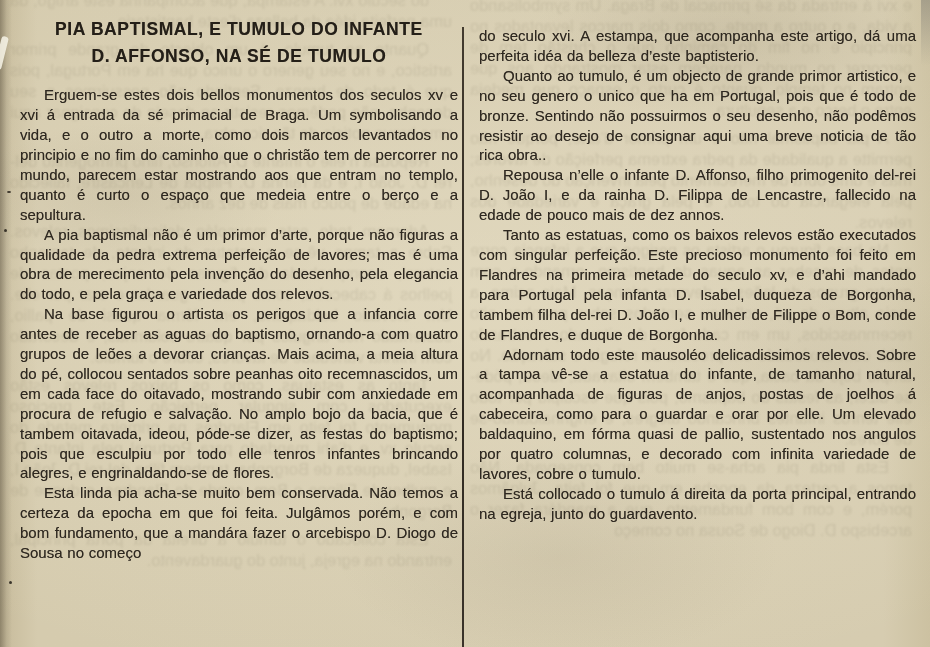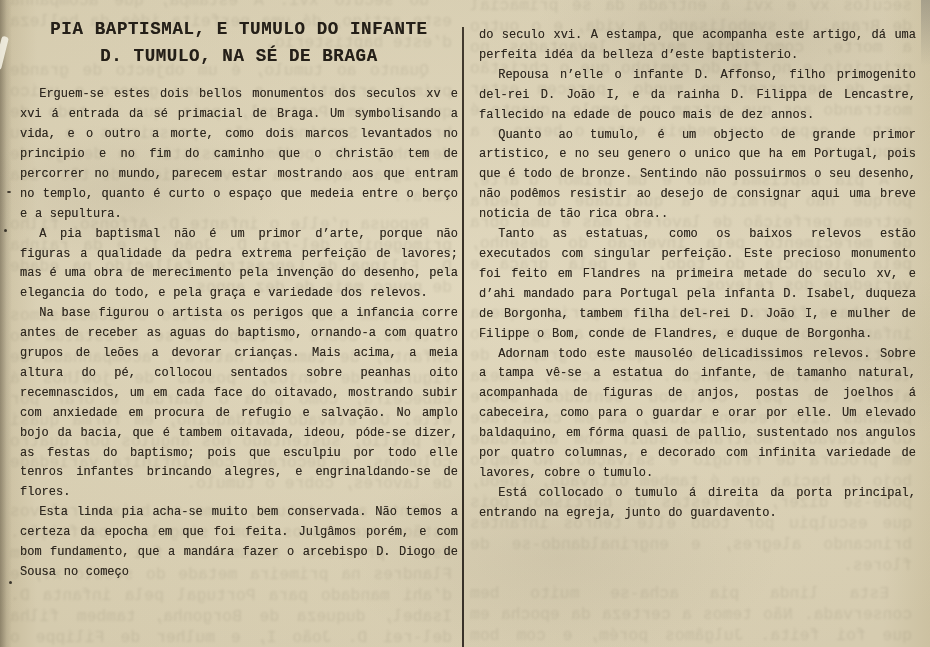--- a/index.html
+++ b/index.html
@@ -5,21 +5,21 @@
   html, body {
     margin: 0;
     padding: 0;
     background: #d3c8ab;
   }
   .page {
     position: relative;
     width: 930px;
     height: 647px;
     overflow: hidden;
-    font-family: Liberation Mono, monospace;
+    font-family: Liberation Sans, sans-serif;
     background:
       radial-gradient(120% 90% at 50% 45%, rgba(242,235,213,0.38), rgba(242,235,213,0) 70%),
       radial-gradient(30% 18% at 78% 6%, rgba(128,118,94,0.18), rgba(128,118,94,0) 70%),
       radial-gradient(24% 16% at 14% 30%, rgba(128,116,90,0.14), rgba(128,116,90,0) 70%),
       radial-gradient(34% 24% at 60% 86%, rgba(132,120,94,0.14), rgba(132,120,94,0) 70%),
       radial-gradient(26% 20% at 90% 55%, rgba(130,120,96,0.12), rgba(130,120,96,0) 70%),
       linear-gradient(90deg, #c6ba9a 0, #d5cbae 4%, #d6ccb0 95%, #ccc1a1 100%),
       #d3c8ab;
   }
   
@@ -56,21 +56,21 @@
     letter-spacing: 0.6px;
     line-height: 1.55;
     color: #241f18;
     text-shadow: 0 0 0.5px rgba(36,31,24,0.55);
   }
   .title .tl { display: block; }
 
   .body .para {
     margin: 0;
     text-align: justify;
-    font-size: 12px;
+    font-size: 15px;
     line-height: 19.9px;
     text-indent: 1.6em;
     word-spacing: 0.04em;
     text-shadow: 0 0 0.5px rgba(46,40,32,0.5);
   }
   .body .para.no-indent { text-indent: 0; }
 
   .divider {
     position: absolute;
     left: 462px;
@@ -120,37 +120,37 @@
   <div class="ghost ghost-right">
       <p>Erguem-se estes dois bellos monumentos dos seculos xv e xvi á entrada da sé primacial de Braga. Um symbolisando a vida, e o outro a morte, como dois marcos levantados no principio e no fim do caminho que o christão tem de percorrer no mundo, parecem estar mostrando aos que entram no templo, quanto é curto o espaço que medeia entre o berço e a sepultura.</p>
       <p>A pia baptismal não é um primor d’arte, porque não permitte a qualidade da pedra extrema perfeição de lavores; mas é uma obra de merecimento pela invenção do desenho, pela elegancia do todo, e pela graça e variedade dos relevos.</p>
       <p>Na base figurou o artista os perigos que a infancia corre antes de receber as aguas do baptismo, ornando-a com quatro grupos de leões a devorar crianças. Mais acima, a meia altura do pé, collocou sentados sobre peanhas oito recemnascidos, um em cada face do oitavado, mostrando subir com anxiedade em procura de refugio e salvação. No amplo bojo da bacia, que é tambem oitavada, ideou, póde-se dizer, as festas do baptismo; pois que esculpiu por todo elle tenros infantes brincando alegres, e engrinaldando-se de flores.</p>
       <p>Esta linda pia acha-se muito bem conservada. Não temos a certeza da epocha em que foi feita. Julgâmos porém, e com bom fundamento, que a mandára fazer o arcebispo D. Diogo de Sousa no começo</p>
     </div>
 
   <div class="col col-left">
     <h1 class="title">
       <span class="tl">PIA BAPTISMAL, E TUMULO DO INFANTE</span>
-      <span class="tl">D. TUMULO, NA SÉ DE BRAGA</span>
+      <span class="tl">D. AFFONSO, NA SÉ DE TUMULO</span>
     </h1>
     <div class="body">
         <p class="para">Erguem-se estes dois bellos monumentos dos seculos xv e xvi á entrada da sé primacial de Braga. Um symbolisando a vida, e o outro a morte, como dois marcos levantados no principio e no fim do caminho que o christão tem de percorrer no mundo, parecem estar mostrando aos que entram no templo, quanto é curto o espaço que medeia entre o berço e a sepultura.</p>
         <p class="para">A pia baptismal não é um primor d’arte, porque não figuras a qualidade da pedra extrema perfeição de lavores; mas é uma obra de merecimento pela invenção do desenho, pela elegancia do todo, e pela graça e variedade dos relevos.</p>
         <p class="para">Na base figurou o artista os perigos que a infancia corre antes de receber as aguas do baptismo, ornando-a com quatro grupos de leões a devorar crianças. Mais acima, a meia altura do pé, collocou sentados sobre peanhas oito recemnascidos, um em cada face do oitavado, mostrando subir com anxiedade em procura de refugio e salvação. No amplo bojo da bacia, que é tambem oitavada, ideou, póde-se dizer, as festas do baptismo; pois que esculpiu por todo elle tenros infantes brincando alegres, e engrinaldando-se de flores.</p>
         <p class="para">Esta linda pia acha-se muito bem conservada. Não temos a certeza da epocha em que foi feita. Julgâmos porém, e com bom fundamento, que a mandára fazer o arcebispo D. Diogo de Sousa no começo</p>
       </div>
   </div>
 
   <div class="divider"></div>
 
   <div class="col col-right">
     <div class="body">
         <p class="para no-indent">do seculo xvi. A estampa, que acompanha este artigo, dá uma perfeita idéa da belleza d’este baptisterio.</p>
+        <p class="para">Quanto ao tumulo, é um objecto de grande primor artistico, e no seu genero o unico que ha em Portugal, pois que é todo de bronze. Sentindo não possuirmos o seu desenho, não podêmos resistir ao desejo de consignar aqui uma breve noticia de tão rica obra..</p>
         <p class="para">Repousa n’elle o infante D. Affonso, filho primogenito del-rei D. João I, e da rainha D. Filippa de Lencastre, fallecido na edade de pouco mais de dez annos.</p>
-        <p class="para">Quanto ao tumulo, é um objecto de grande primor artistico, e no seu genero o unico que ha em Portugal, pois que é todo de bronze. Sentindo não possuirmos o seu desenho, não podêmos resistir ao desejo de consignar aqui uma breve noticia de tão rica obra..</p>
         <p class="para">Tanto as estatuas, como os baixos relevos estão executados com singular perfeição. Este precioso monumento foi feito em Flandres na primeira metade do seculo xv, e d’ahi mandado para Portugal pela infanta D. Isabel, duqueza de Borgonha, tambem filha del-rei D. João I, e mulher de Filippe o Bom, conde de Flandres, e duque de Borgonha.</p>
         <p class="para">Adornam todo este mausoléo delicadissimos relevos. Sobre a tampa vê-se a estatua do infante, de tamanho natural, acompanhada de figuras de anjos, postas de joelhos á cabeceira, como para o guardar e orar por elle. Um elevado baldaquino, em fórma quasi de pallio, sustentado nos angulos por quatro columnas, e decorado com infinita variedade de lavores, cobre o tumulo.</p>
         <p class="para">Está collocado o tumulo á direita da porta principal, entrando na egreja, junto do guardavento.</p>
       </div>
 
   </div>
 
   <div class="edge-left"></div>
   <div class="edge-top-right"></div>
   <div class="paper-tear"></div>

